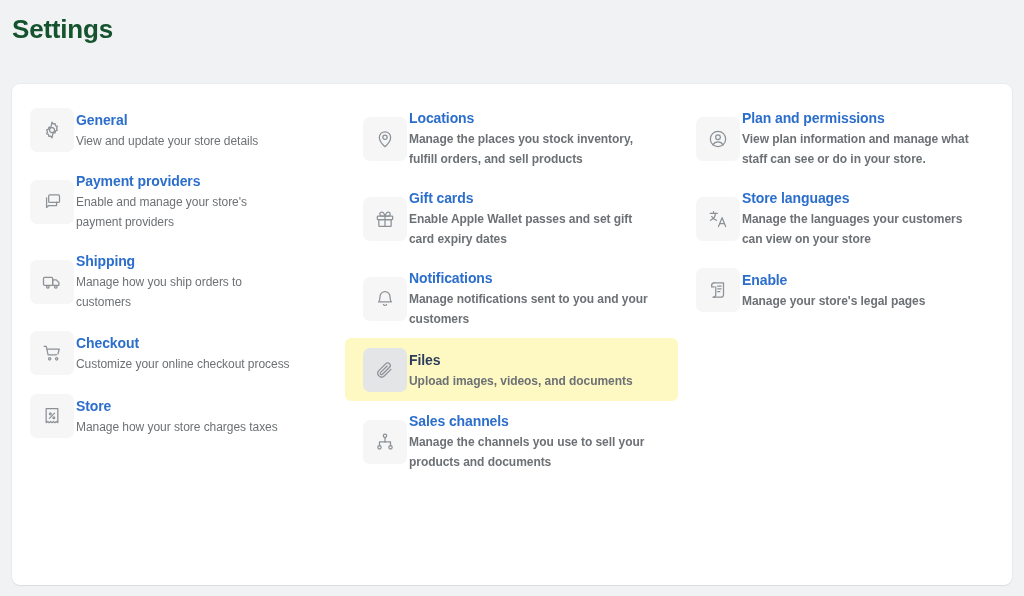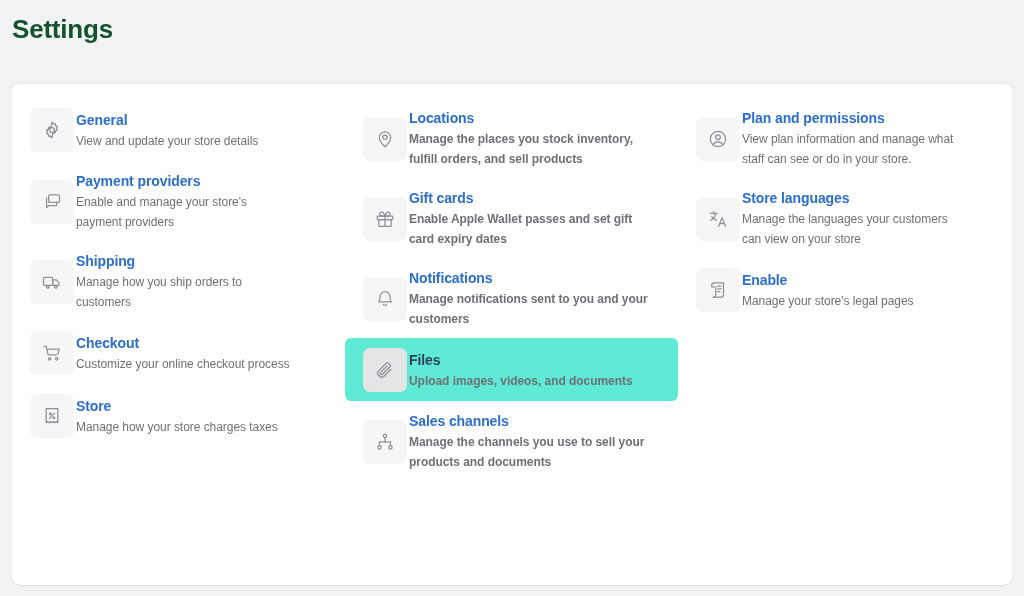--- a/index.html
+++ b/index.html
@@ -47,21 +47,21 @@
   .setting-item {
     display: flex;
     align-items: center;
     gap: 2px;
     padding: 9px 16px 9px 18px;
     border-radius: 6px;
     box-sizing: border-box;
     text-decoration: none;
   }
   .setting-item.hovered {
-    background: #5eead4;
+    background: #fef9c3;
   }
   .icon-tile {
     flex: 0 0 44px;
     width: 44px;
     height: 44px;
     border-radius: 7px;
     background: #f6f6f7;
     display: flex;
     align-items: center;
     justify-content: center;
@@ -97,21 +97,21 @@
   }
   .item-desc {
     font-size: 12px;
     line-height: 20px;
     color: #6d7175;
     margin: 0;
     letter-spacing: -0.05px;
   }
   .col-left  .item-desc { max-width: 215px; }
   .col-mid   .item-desc { max-width: 240px; font-weight: bold; }
-  .col-right .item-desc { max-width: 228px; }
+  .col-right .item-desc { max-width: 228px; font-weight: bold; }
 </style>
 </head>
 <body>
 
 <h1 id="page-title">Settings</h1>
 
 <div id="settings-card">
   <div class="columns">
     <div class="column col-left">
         <div class="setting-item">

